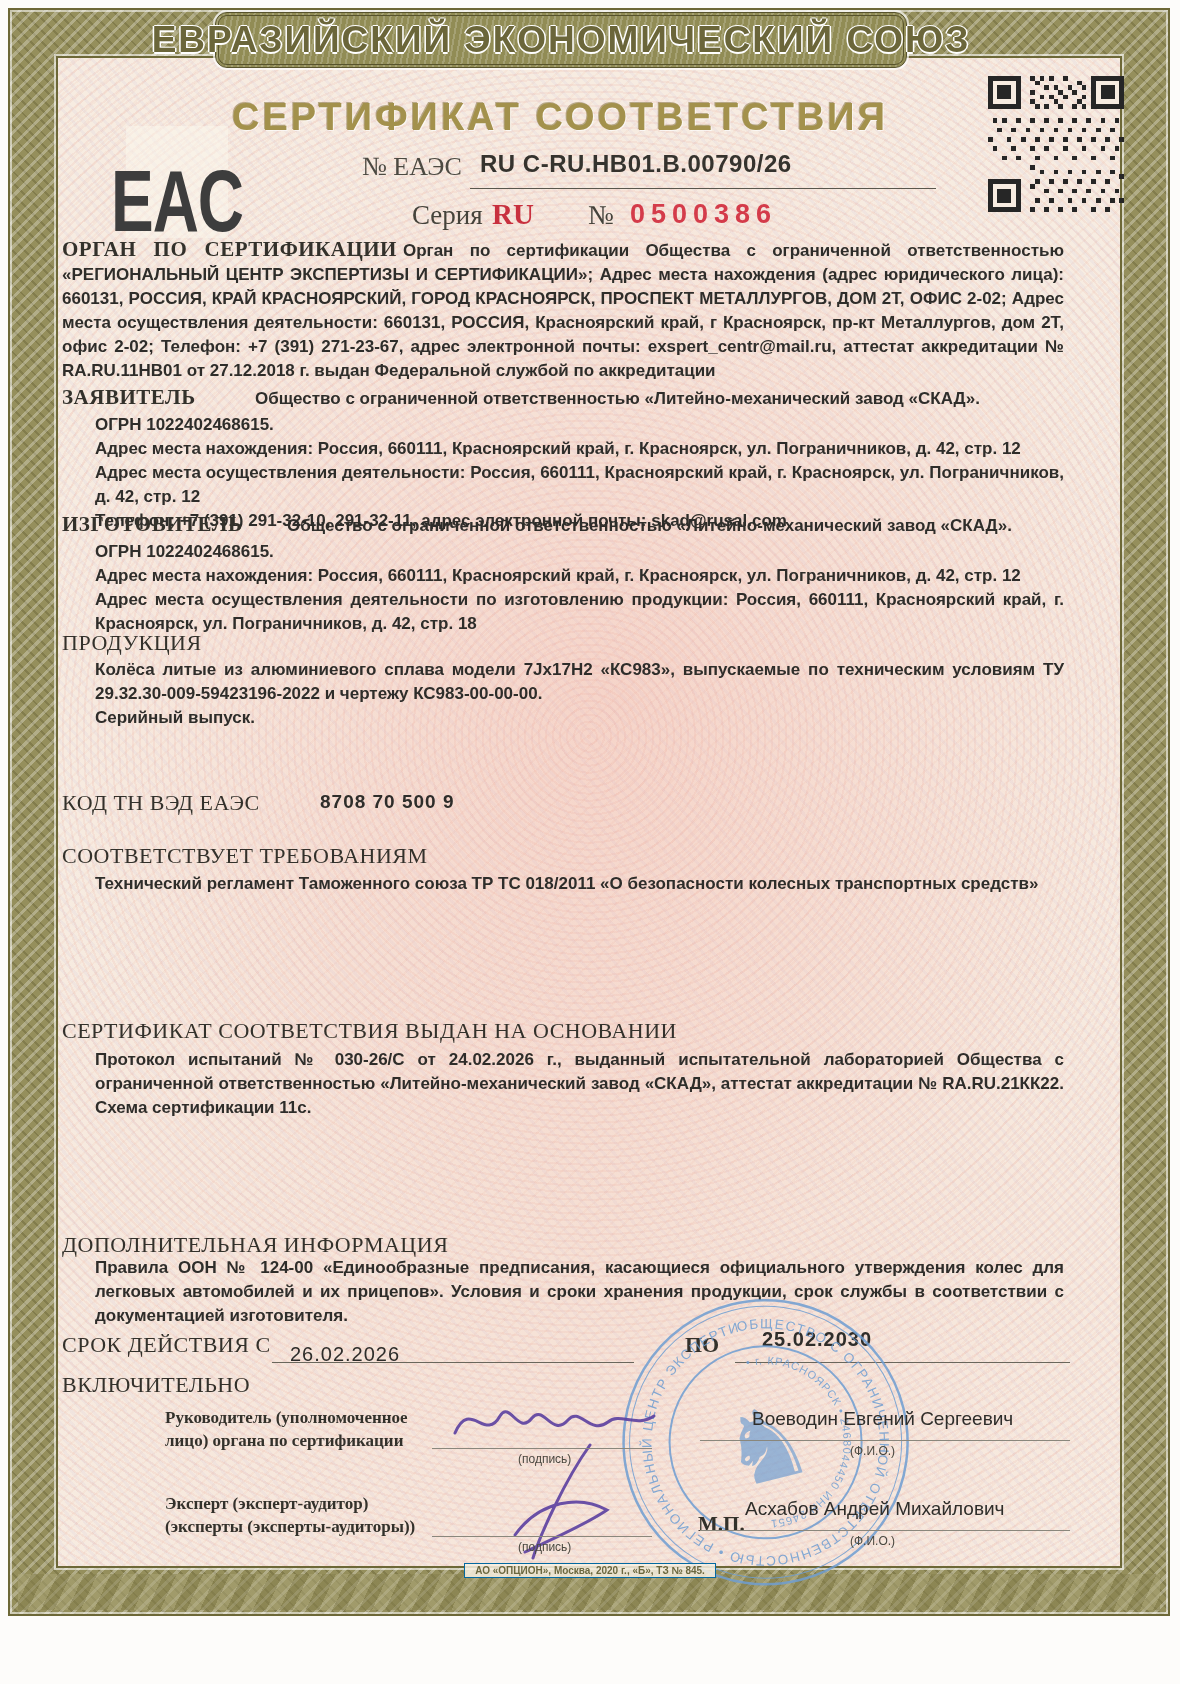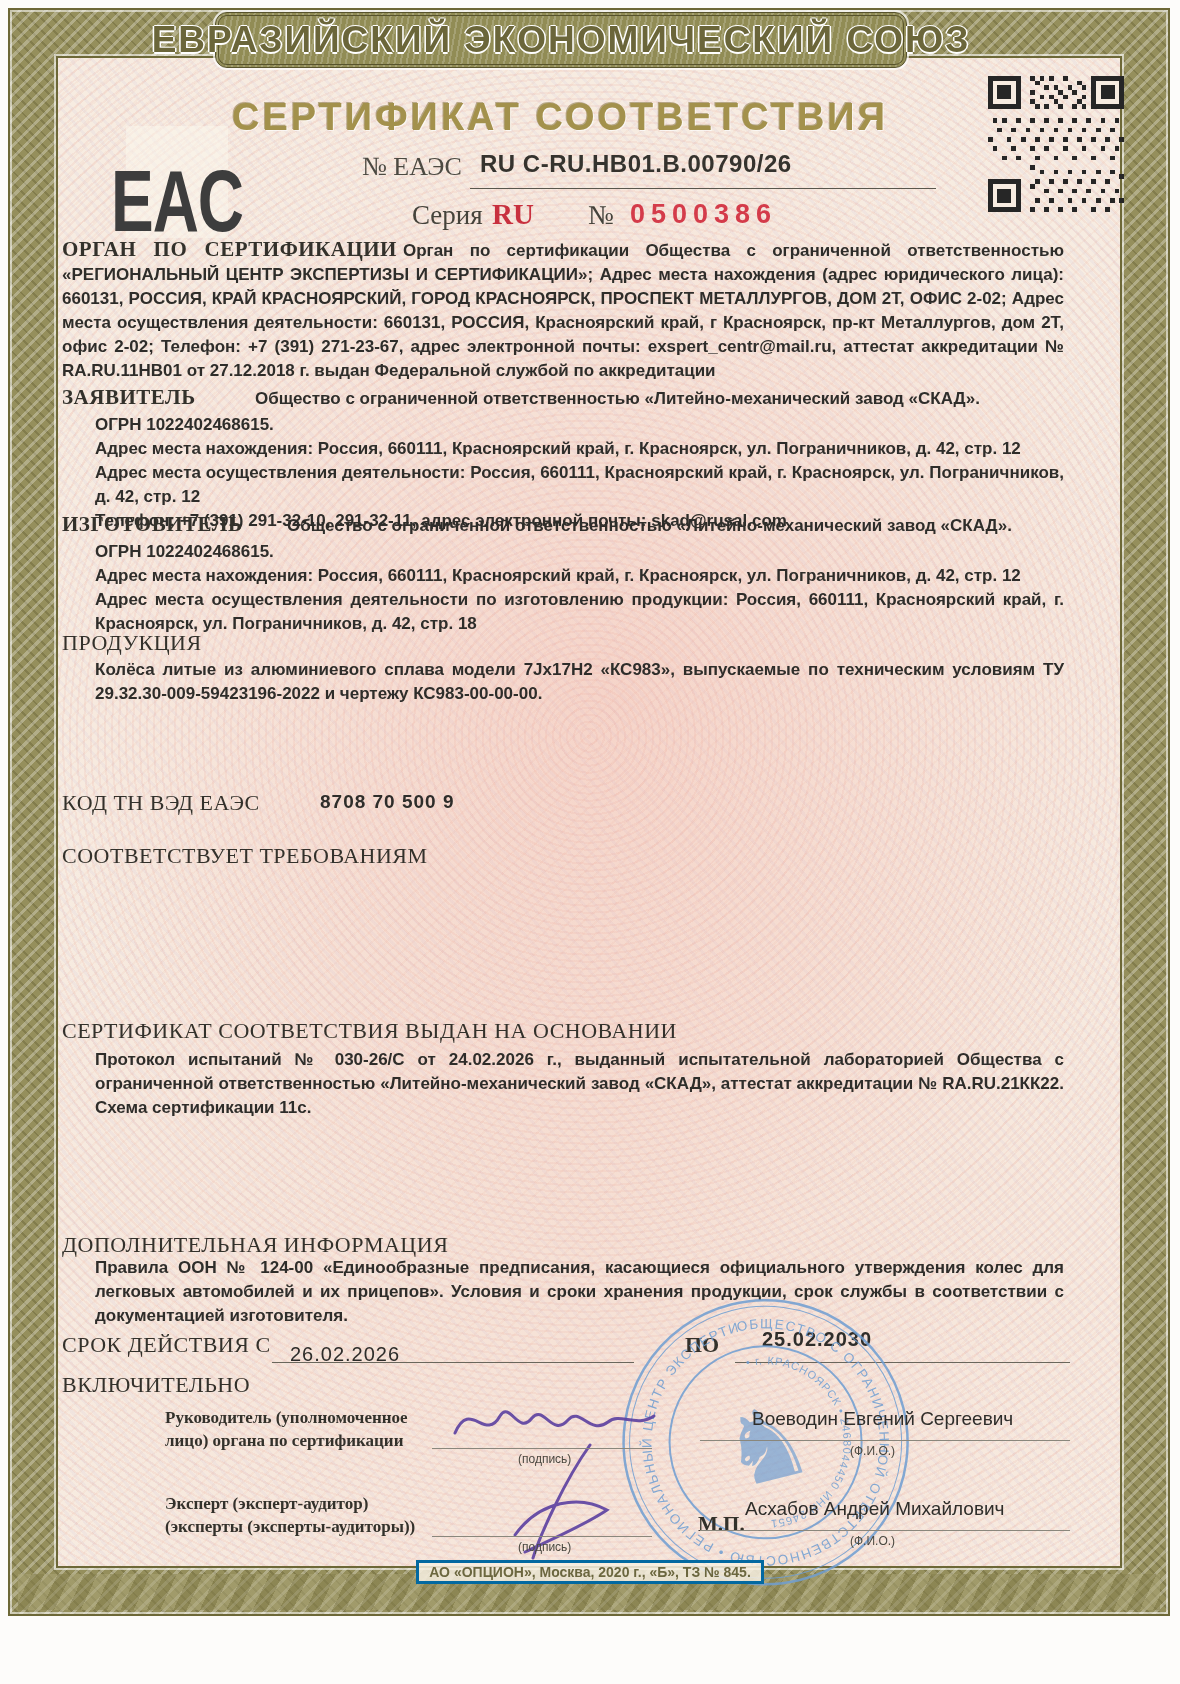--- a/index.html
+++ b/index.html
@@ -117,22 +117,22 @@
   .name-head { left:752px; top:1408px; }
   .name-expert { left:745px; top:1498px; }
   .mp { position:absolute; left:698px; top:1512px; font-family:"Liberation Serif", serif; font-weight:bold; font-size:21px; color:#33312b; }
   .stamp { position:absolute; left:598px; top:1292px; opacity:.85; transform:rotate(-14deg); }
   .sig-svg { position:absolute; }
 
   .footer-box {
     position:absolute; left:0; right:0; top:1560px; text-align:center;
   }
   .footer-inner {
-    display:inline-block; border:3px solid #0369a1; background:rgba(247,240,226,.85);
-    padding:1px 10px; font-size:14px; color:#6b673f; font-weight:bold;
+    display:inline-block; border:1px solid #0369a1; background:rgba(247,240,226,.85);
+    padding:1px 10px; font-size:10px; color:#6b673f; font-weight:bold;
   }
 </style>
 </head>
 <body>
 
 <div class="doc">
   <div class="frame">
     <div class="frame-teeth"></div>
     <div class="paper"></div>
   </div>
@@ -198,26 +198,28 @@
   </p>
   <div class="sub-lines body17 lines" style="top:540px;">
     <p>ОГРН 1022402468615.</p>
     <p>Адрес места нахождения: Россия, 660111, Красноярский край, г. Красноярск, ул. Пограничников, д. 42, стр. 12</p>
     <p>Адрес места осуществления деятельности по изготовлению продукции: Россия, 660111, Красноярский край, г. Красноярск, ул. Пограничников, д. 42, стр. 18</p>
   </div>
 
   <div class="sec-label-solo" style="top:630px;">ПРОДУКЦИЯ</div>
   <div class="txt-block body17 lines" style="top:658px;">
     <p>Колёса литые из алюминиевого сплава модели 7Jх17Н2 «КС983», выпускаемые по техническим условиям ТУ 29.32.30-009-59423196-2022 и чертежу КС983-00-00-00.</p>
+    <p>Серийный выпуск.</p>
   </div>
 
   <div class="sec-label-solo tnved-label">КОД ТН ВЭД ЕАЭС</div>
   <div class="tnved-value">8708 70 500 9</div>
 
   <div class="sec-label-solo" style="top:843px;">СООТВЕТСТВУЕТ ТРЕБОВАНИЯМ</div>
+  <div class="txt-block body17" style="top:872px;">Технический регламент Таможенного союза ТР ТС 018/2011 «О безопасности колесных транспортных средств»</div>
 
   <div class="sec-label-solo" style="top:1018px;">СЕРТИФИКАТ СООТВЕТСТВИЯ  ВЫДАН НА ОСНОВАНИИ</div>
   <div class="txt-block body17" style="top:1048px;">Протокол испытаний № 030-26/С от 24.02.2026 г., выданный испытательной лабораторией Общества с ограниченной ответственностью «Литейно-механический завод «СКАД», аттестат аккредитации № RA.RU.21КК22. Схема сертификации 11с.</div>
 
   <div class="sec-label-solo" style="top:1232px;">ДОПОЛНИТЕЛЬНАЯ ИНФОРМАЦИЯ</div>
   <div class="txt-block body17" style="top:1256px;">Правила ООН № 124-00 «Единообразные предписания, касающиеся официального утверждения колес для легковых автомобилей и их прицепов». Условия и сроки хранения продукции, срок службы в соответствии с документацией изготовителя.</div>
 
   <div class="sec-label-solo srok-label">СРОК ДЕЙСТВИЯ С</div>
   <div class="srok-from">26.02.2026</div>
   <div class="srok-po">ПО</div>

